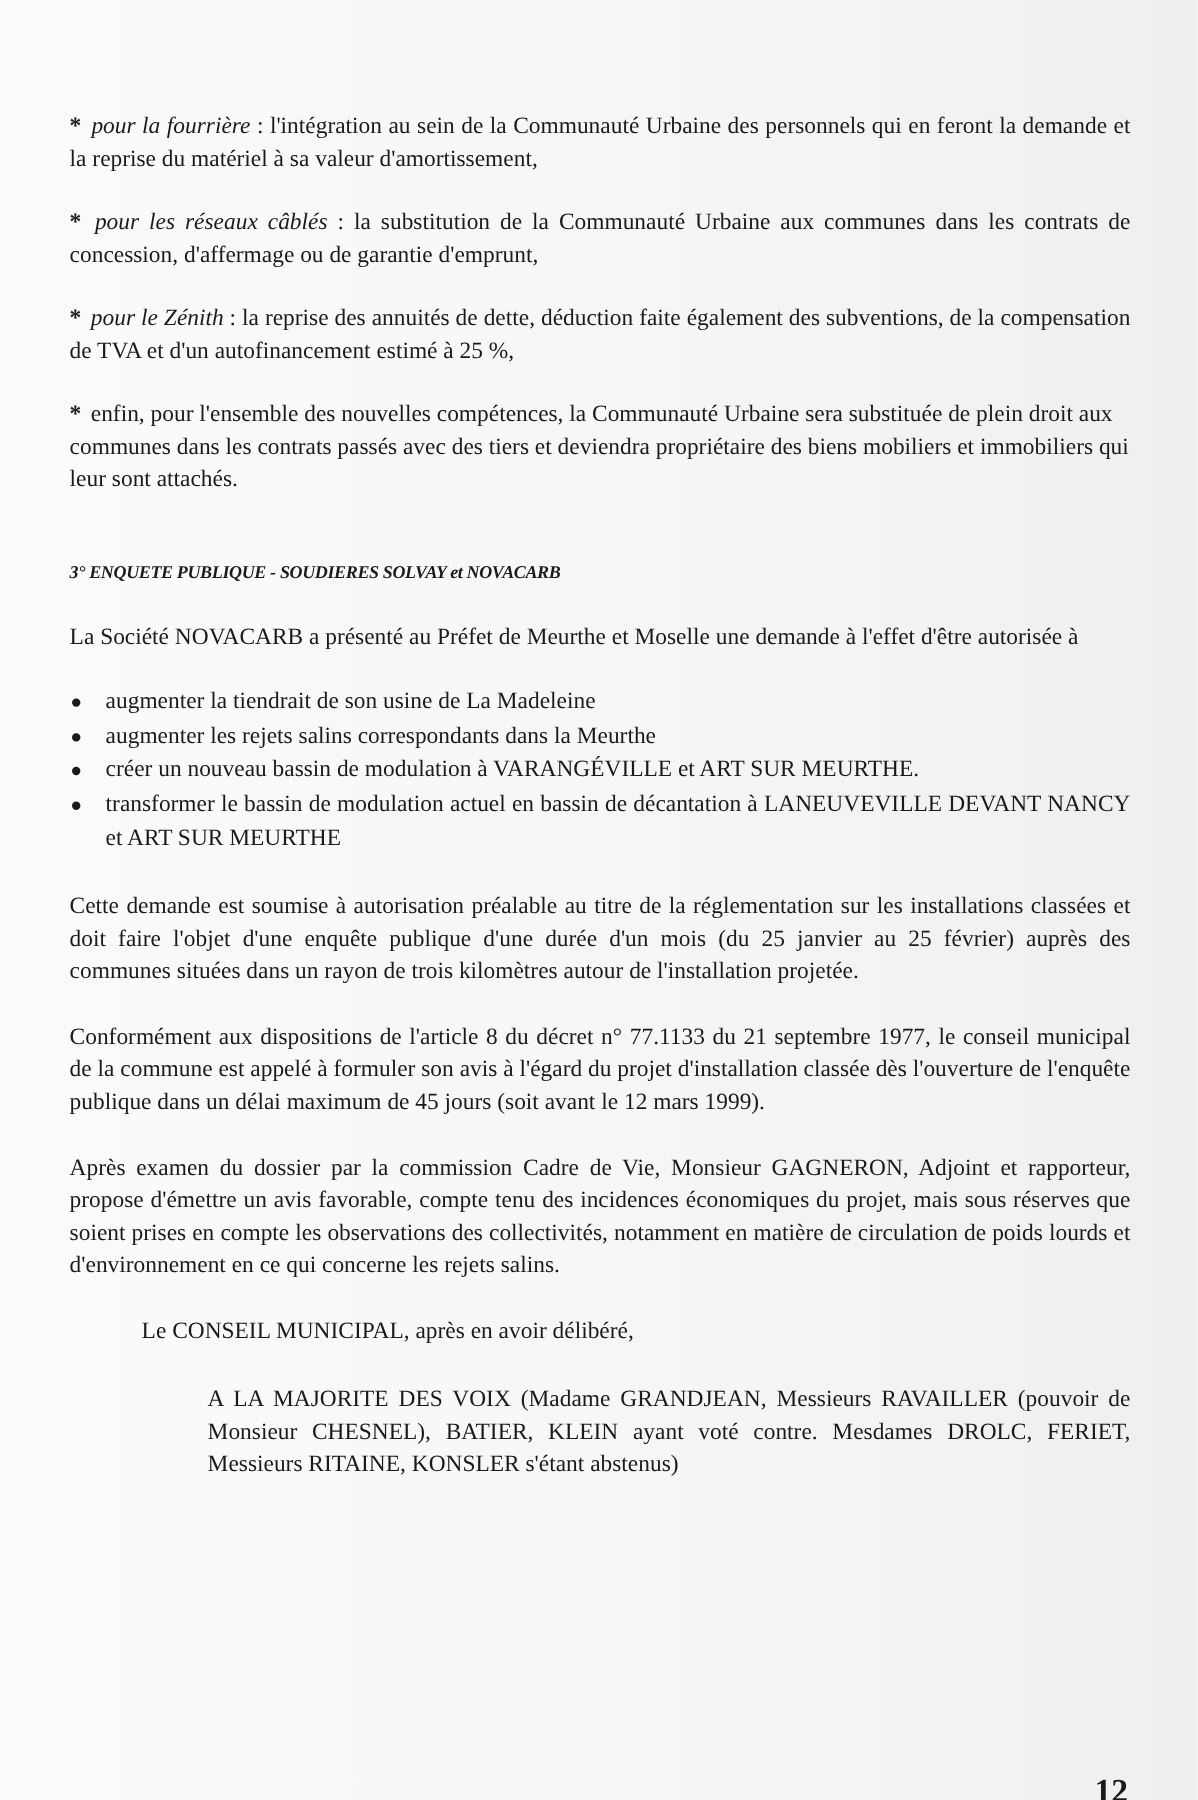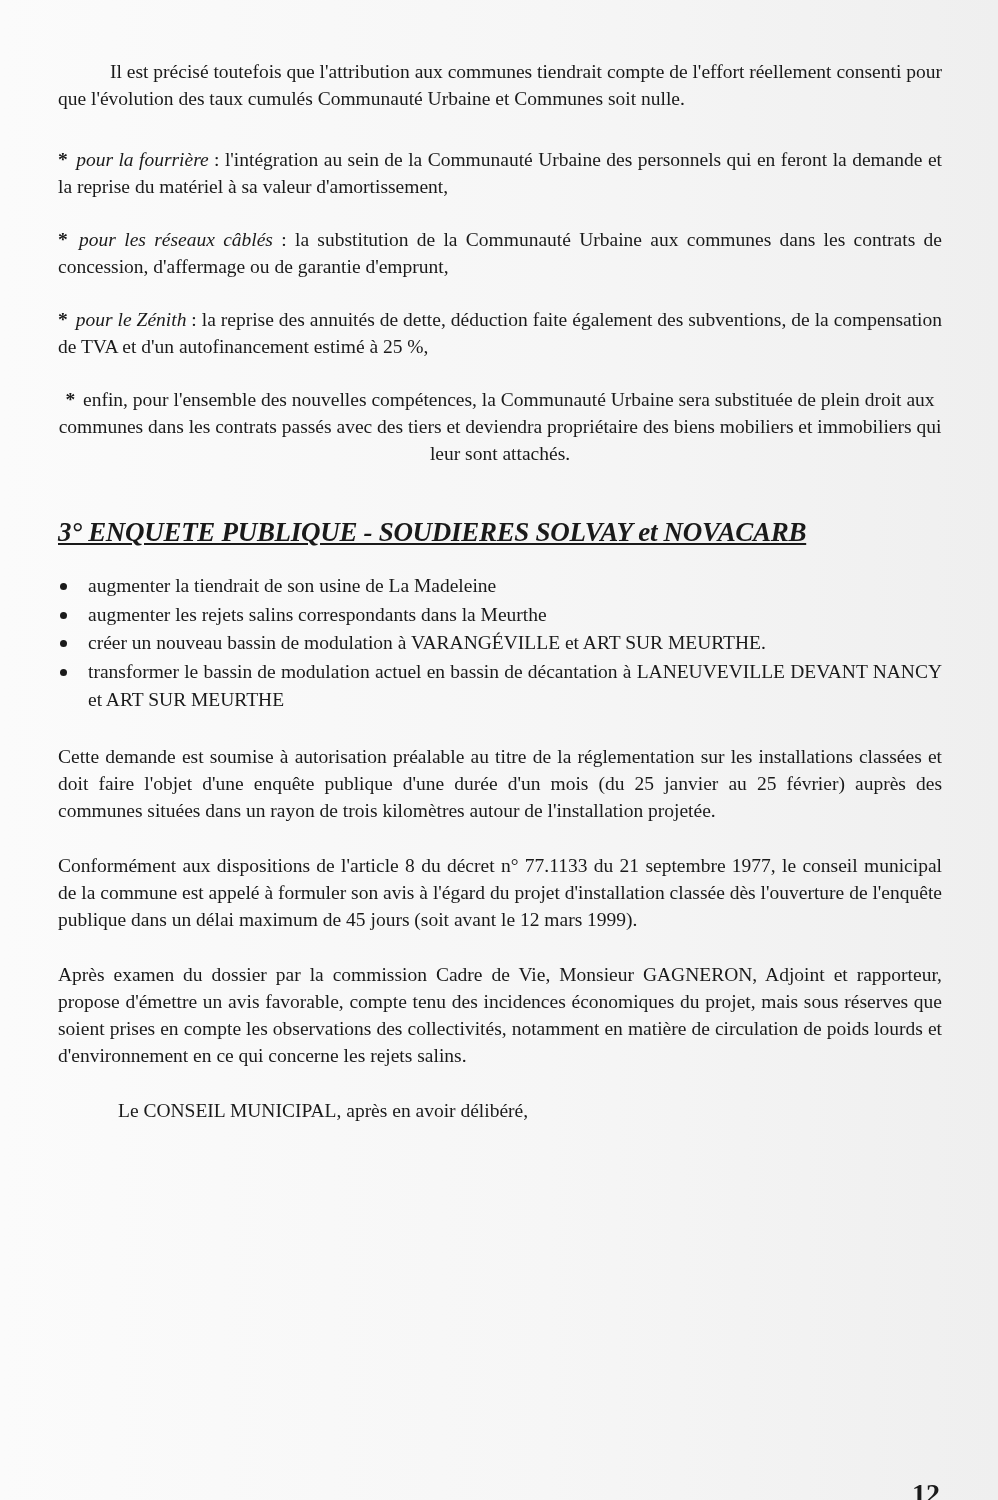--- a/index.html
+++ b/index.html
@@ -39,23 +39,22 @@
     .star {
       font-weight: bold;
       margin-right: 3px;
     }
     .em {
       font-style: italic;
     }
     .section-title {
       font-style: italic;
       font-weight: bold;
-      font-size: 27px;
+      font-size: 15px;
       letter-spacing: -0.3px;
-      text-decoration: underline;
     }
     ul.bullets {
       list-style: none;
       margin: 0;
       padding: 0;
     }
     ul.bullets li {
       position: relative;
       padding-left: 30px;
       line-height: 28.5px;
@@ -84,44 +83,44 @@
       font-size: 28px;
       font-family: "Liberation Serif", serif;
       margin-left: 48px;
     }
   </style>
 </head>
 <body>
 
 <div class="page">
 
-  <p class="indent">Il est précisé toutefois que l'attribution aux communes tiendrait compte de l'effort réellement consenti pour que l'évolution des taux cumulés Communauté Urbaine et Communes soit nulle.</p>
 
   <p class="star-item gap-s">
     <span class="star">*</span>
     <span class="em">pour la fourrière</span><span> : l'intégration au sein de la Communauté Urbaine des personnels qui en feront la demande et la reprise du matériel à sa valeur d'amortissement,</span>
   </p>
 
   <p class="star-item gap-m">
     <span class="star">*</span>
     <span class="em">pour les réseaux câblés</span><span> : la substitution de la Communauté Urbaine aux communes dans les contrats de concession, d'affermage ou de garantie d'emprunt,</span>
   </p>
 
   <p class="star-item gap-m">
     <span class="star">*</span>
     <span class="em">pour le Zénith</span><span> : la reprise des annuités de dette, déduction faite également des subventions, de la compensation de TVA et d'un autofinancement estimé à 25 %,</span>
   </p>
 
-  <p class="star-item gap-m" style="text-align:center;">
+  <p class="star-item gap-m" style="text-align:left;">
     <span class="star">*</span>
     <span>enfin, pour l'ensemble des nouvelles compétences, la Communauté Urbaine sera substituée de plein droit aux communes dans les contrats passés avec des tiers et deviendra propriétaire des biens mobiliers et immobiliers qui leur sont attachés.</span>
   </p>
 
   <p class="section-title gap-l">3° ENQUETE PUBLIQUE - SOUDIERES SOLVAY et NOVACARB</p>
 
+  <p class="gap-m">La Société NOVACARB a présenté au Préfet de Meurthe et Moselle une demande à l'effet d'être autorisée à</p>
 
   <ul class="bullets gap-m" style="margin-top:26px;">
     <li>
       <span class="dot"></span>
       <span>augmenter la tiendrait de son usine de La Madeleine</span>
     </li>
     <li>
       <span class="dot"></span>
       <span>augmenter les rejets salins correspondants dans la Meurthe</span>
     </li>
@@ -136,16 +135,17 @@
   </ul>
 
   <p class="gap-m" style="margin-top:28px;">Cette demande est soumise à autorisation préalable au titre de la réglementation sur les installations classées et doit faire l'objet d'une enquête publique d'une durée d'un mois (du 25 janvier au 25 février) auprès des communes situées dans un rayon de trois kilomètres autour de l'installation projetée.</p>
 
   <p class="gap-m" style="margin-top:28px;">Conformément aux dispositions de l'article 8 du décret n° 77.1133 du 21 septembre 1977, le conseil municipal de la commune est appelé à formuler son avis à l'égard du projet d'installation classée dès l'ouverture de l'enquête publique dans un délai maximum de 45 jours (soit avant le 12 mars 1999).</p>
 
   <p class="gap-m" style="margin-top:28px;">Après examen du dossier par la commission Cadre de Vie, Monsieur GAGNERON, Adjoint et rapporteur, propose d'émettre un avis favorable, compte tenu des incidences économiques du projet, mais sous réserves que soient prises en compte les observations des collectivités, notamment en matière de circulation de poids lourds et d'environnement en ce qui concerne les rejets salins.</p>
 
   <p class="centered gap-m" style="margin-top:28px;">Le CONSEIL MUNICIPAL, après en avoir délibéré,</p>
 
+  <p class="decision gap-m" style="margin-top:30px;">A LA MAJORITE DES VOIX (Madame GRANDJEAN, Messieurs RAVAILLER (pouvoir de Monsieur CHESNEL), BATIER, KLEIN ayant voté contre. Mesdames DROLC, FERIET, Messieurs RITAINE, KONSLER s'étant abstenus)</p>
 
 </div>
 
 <div class="page-number">12</div>
 
 </body></html>

